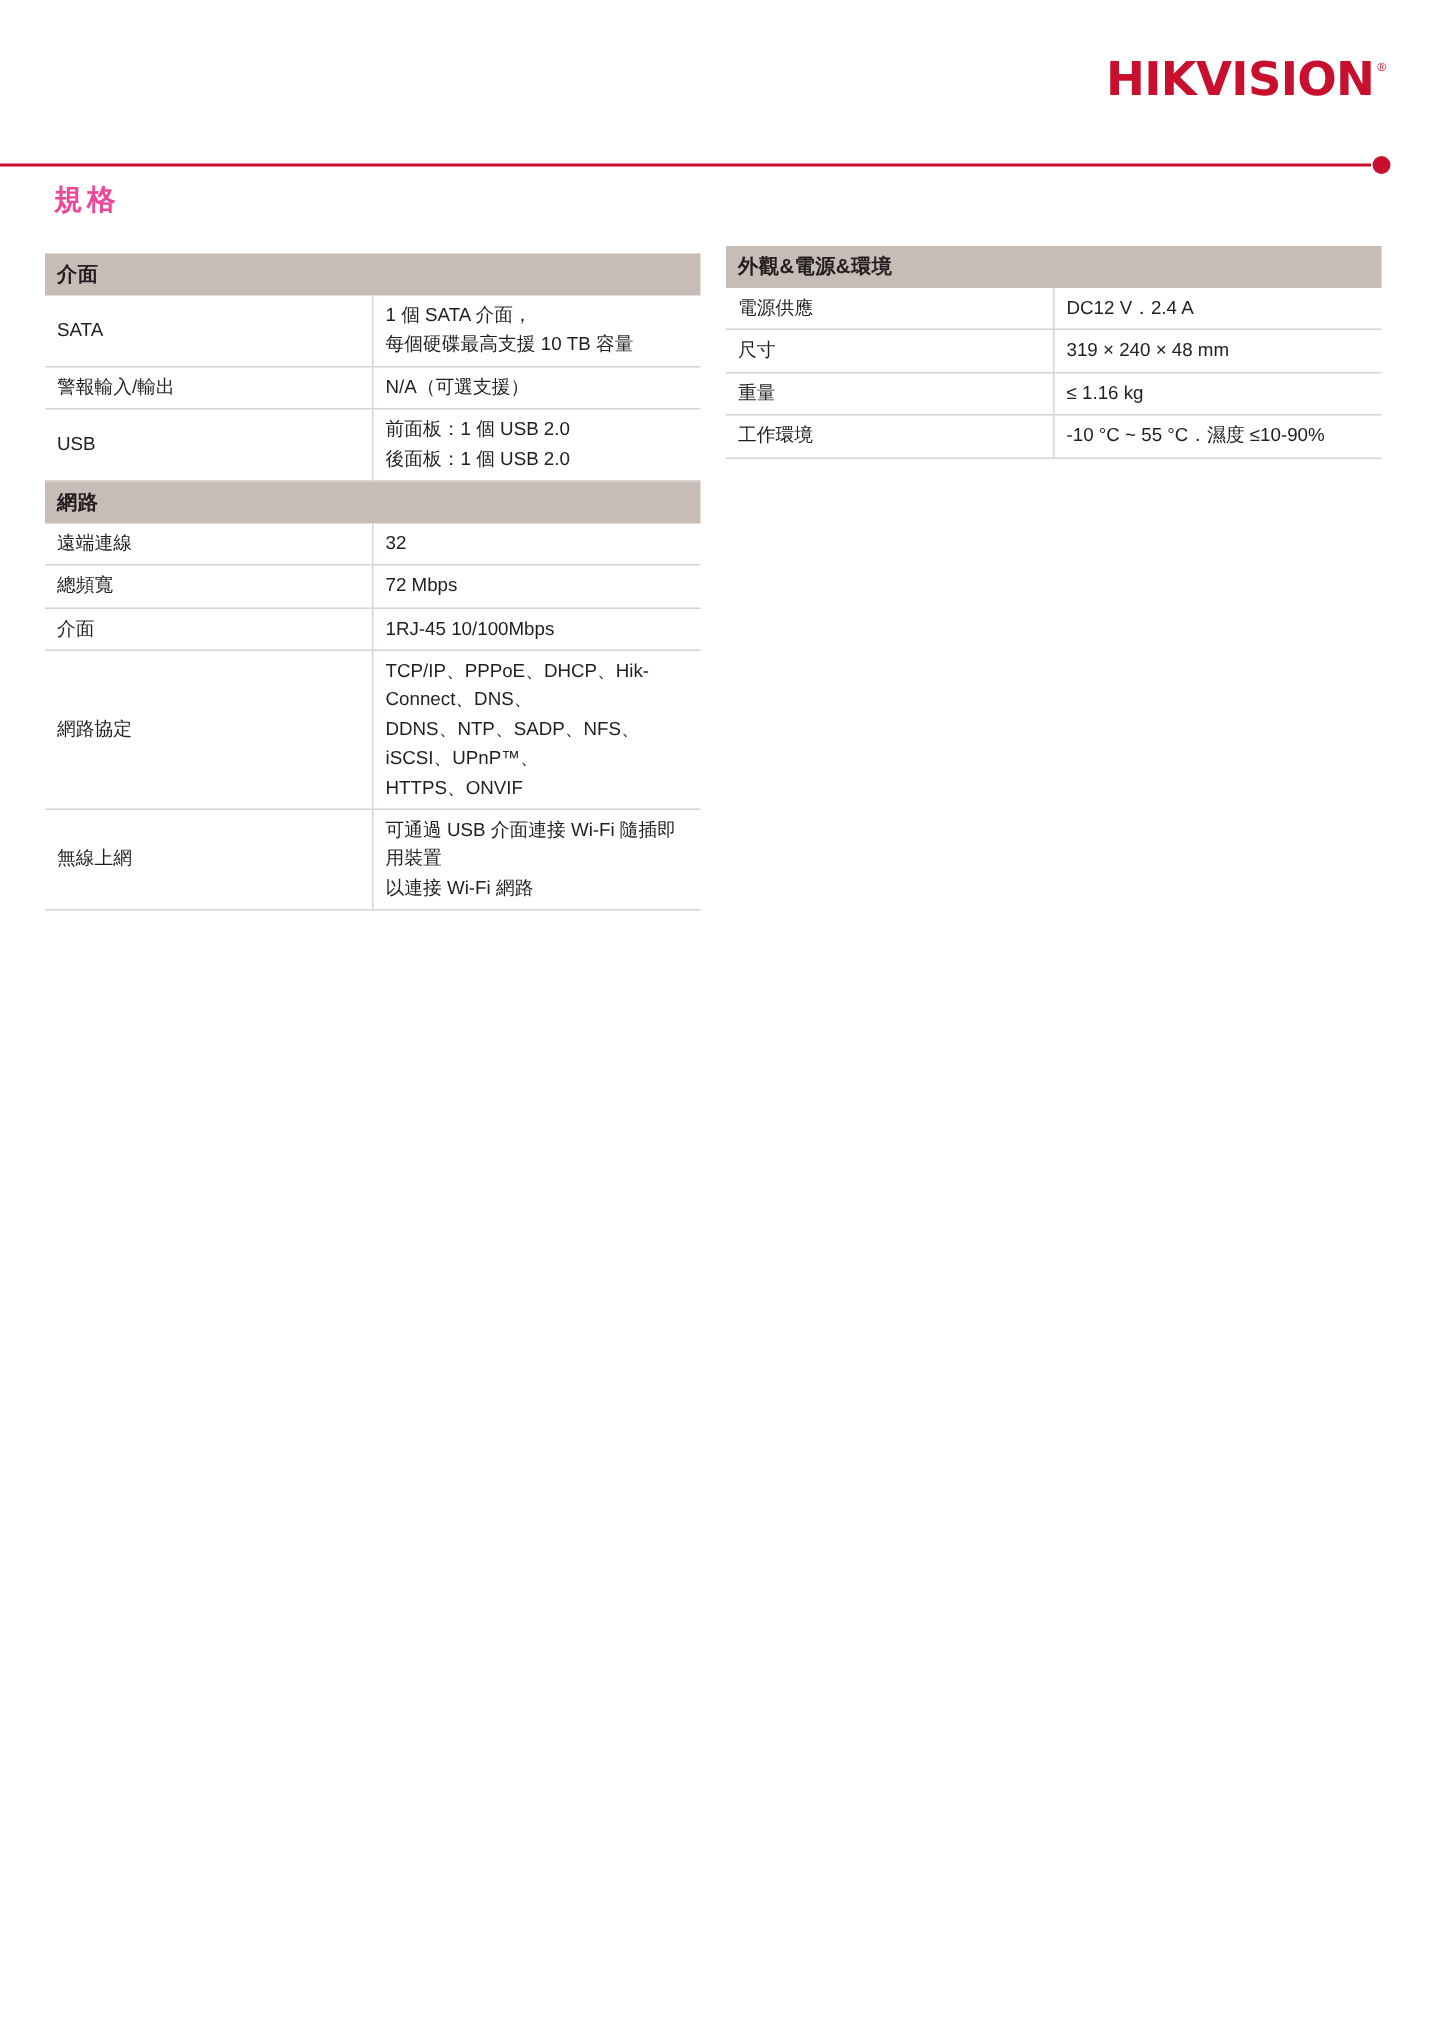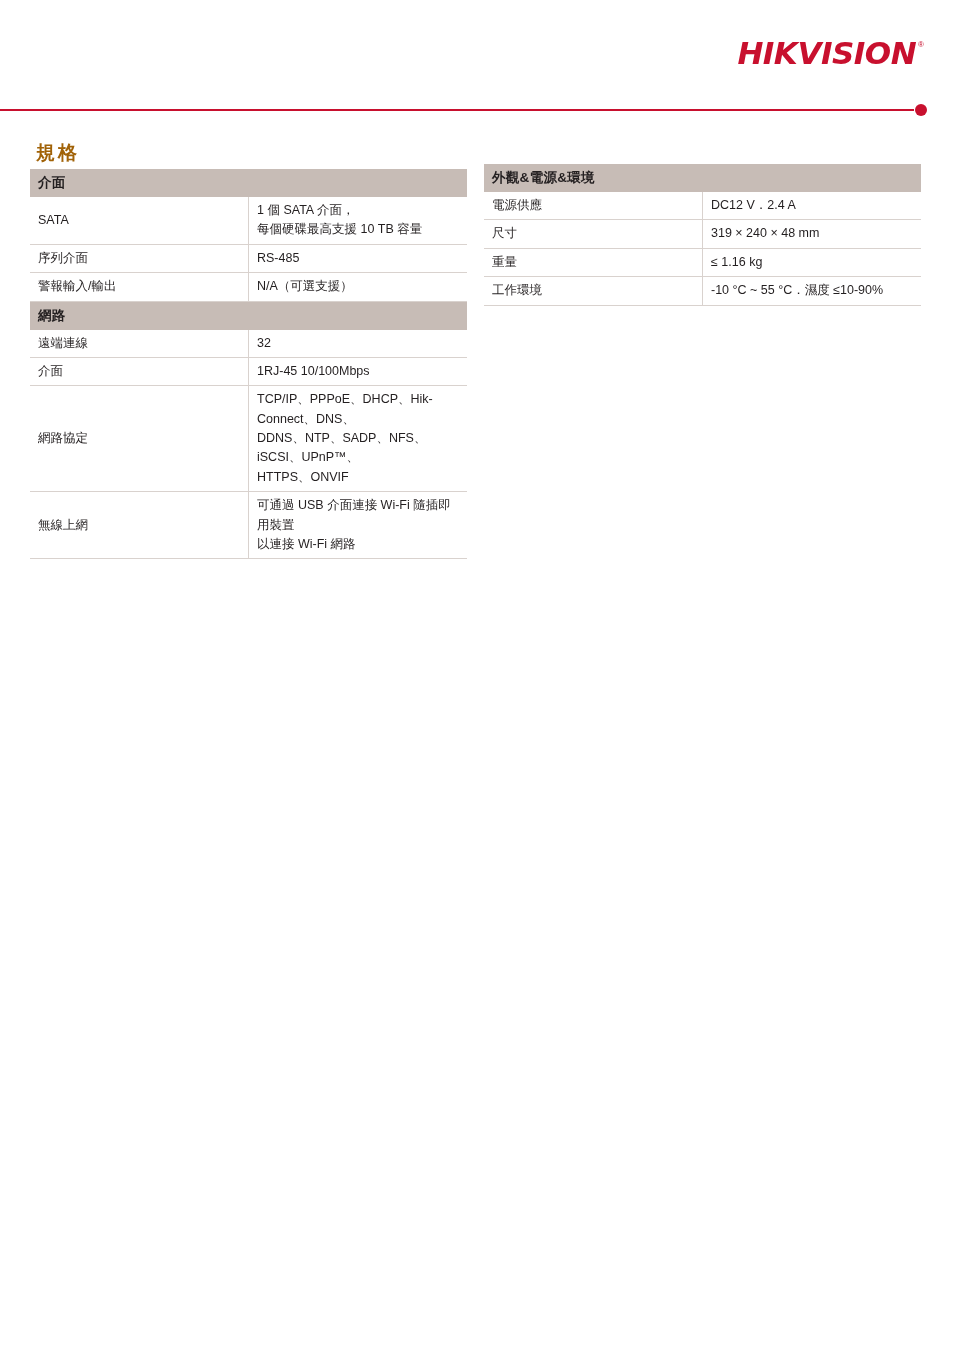--- a/index.html
+++ b/index.html
@@ -21,21 +21,20 @@
     position: absolute;
     top: 38px;
     right: 36px;
     display: flex;
     align-items: flex-start;
   }
   .brand-text {
     font-family: "DejaVu Sans", sans-serif;
     font-size: 31px;
     font-weight: bold;
-    font-style: italic;
     letter-spacing: -0.5px;
     color: #c8102e;
     line-height: 1;
   }
   .brand-text .hik { color: #c8102e; }
   .brand-text .vision { color: #c8102e; }
   .brand-reg {
     font-size: 8px;
     color: #c8102e;
     margin-left: 2px;
@@ -69,22 +68,21 @@
   }
 
   
   .page-title {
     position: absolute;
     top: 120px;
     left: 36px;
     font-size: 19px;
     font-weight: bold;
     letter-spacing: 3px;
-    color: #a16207;
-    margin-top: 20px;
+    color: #ec4899;
   }
 
   
   .col-left {
     position: absolute;
     top: 153px;
     left: 30px;
     width: 437px;
     margin-top: 16px;
   }
@@ -161,43 +159,50 @@
         <td colspan="2">介面</td>
       </tr>
       <tr>
         <td class="k">SATA</td>
         <td class="v">
           <span class="line">1 個 SATA 介面，</span>
           <span class="line">每個硬碟最高支援 10 TB 容量</span>
         </td>
       </tr>
       <tr>
-        <td class="k">序列介面</td>
-        <td class="v">
-          <span class="line">RS-485</span>
-        </td>
-      </tr>
-      <tr>
         <td class="k">警報輸入/輸出</td>
         <td class="v">
           <span class="line">N/A（可選支援）</span>
+        </td>
+      </tr>
+      <tr>
+        <td class="k">USB</td>
+        <td class="v">
+          <span class="line">前面板：1 個 USB 2.0</span>
+          <span class="line">後面板：1 個 USB 2.0</span>
         </td>
       </tr>
     </tbody>
   </table>
 
   <table class="spec">
     <tbody>
       <tr class="sec-head">
         <td colspan="2">網路</td>
       </tr>
       <tr>
         <td class="k">遠端連線</td>
         <td class="v">
           <span class="line">32</span>
+        </td>
+      </tr>
+      <tr>
+        <td class="k">總頻寬</td>
+        <td class="v">
+          <span class="line">72 Mbps</span>
         </td>
       </tr>
       <tr>
         <td class="k">介面</td>
         <td class="v">
           <span class="line">1RJ-45 10/100Mbps</span>
         </td>
       </tr>
       <tr>
         <td class="k">網路協定</td>

